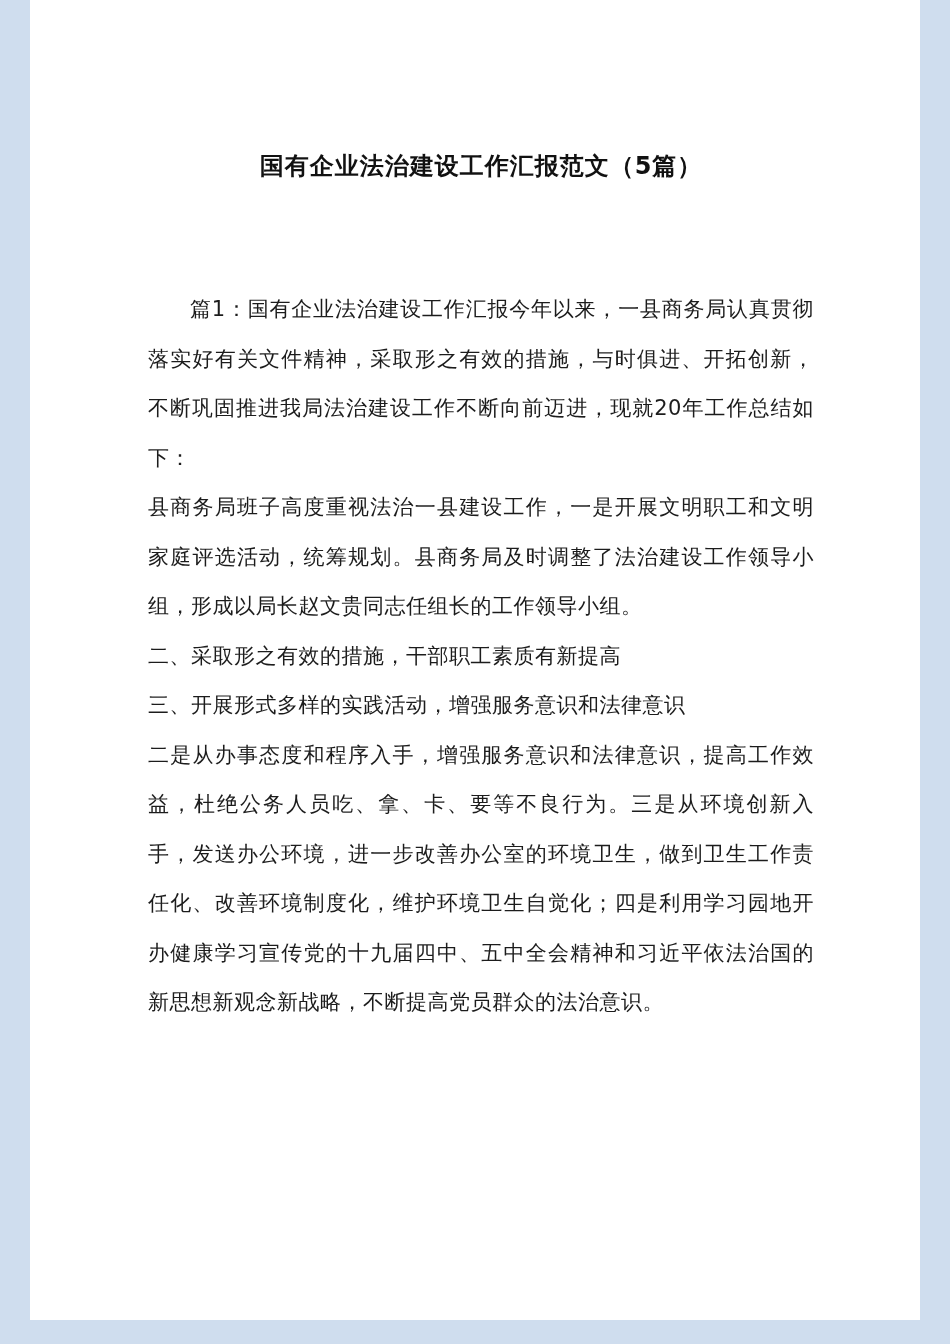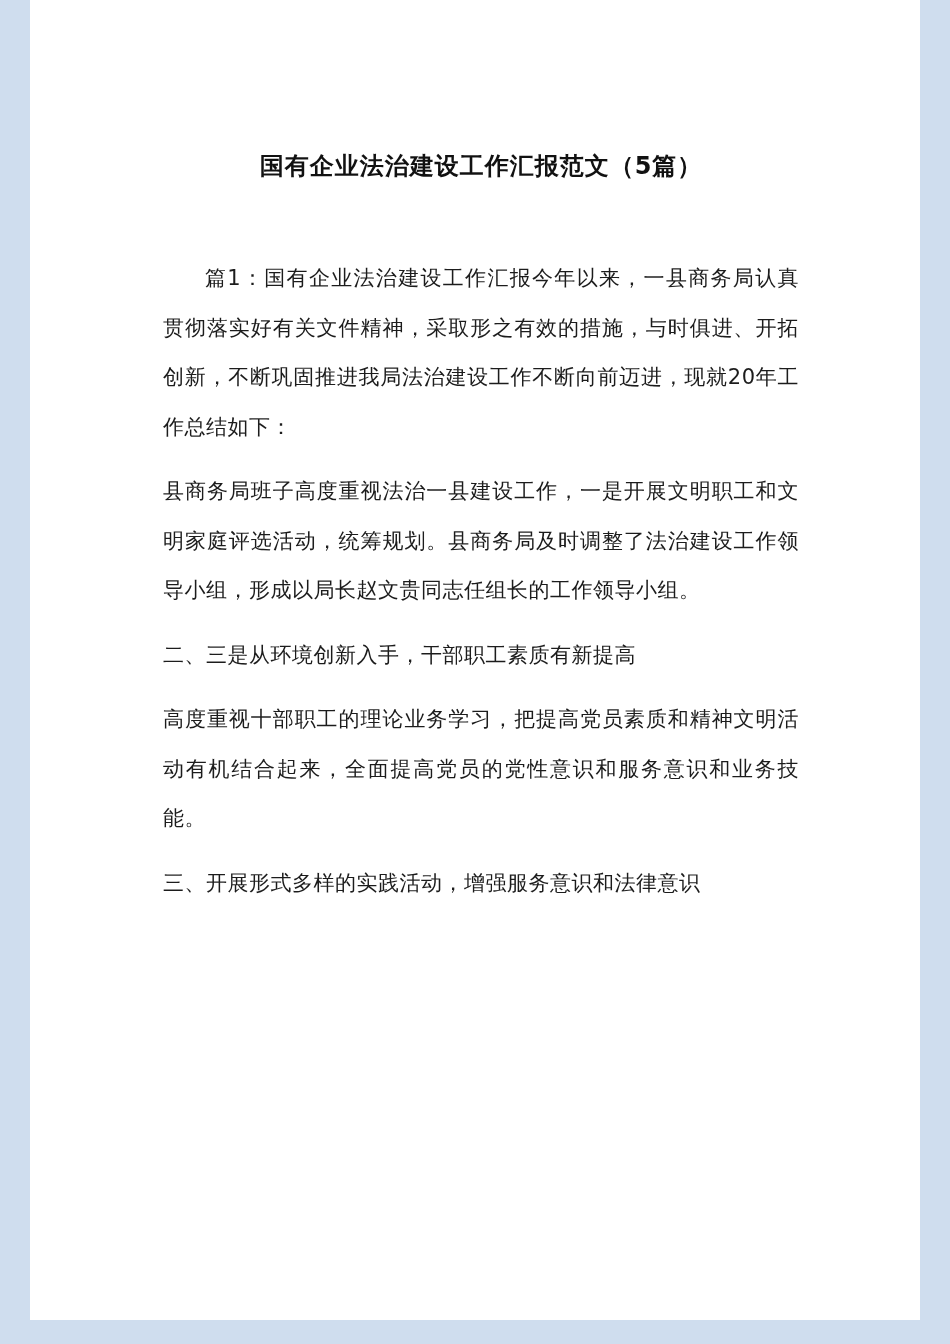--- a/index.html
+++ b/index.html
@@ -23,25 +23,25 @@
     background: #ffffff;
     box-sizing: border-box;
     padding: 150px 106px 0 118px;
     color: #1c1c1c;
   }
   .doc-title {
     font-size: 24px;
     font-weight: bold;
     text-align: center;
     letter-spacing: 1px;
-    margin: 0 0 72px 0;
+    margin: 0 0 103px 0;
     color: #111;
   }
   .doc-body p {
-    margin: 15px;
+    margin: 0;
     font-size: 21px;
     line-height: 49.5px;
     text-align: justify;
     text-align-last: left;
     letter-spacing: 0.5px;
     word-break: break-all;
     color: #1c1c1c;
   }
   .doc-body p.indent {
     text-indent: 2em;
@@ -61,17 +61,17 @@
 <div class="gutter-left"></div>
 <div class="gutter-right"></div>
 <div class="gutter-bottom"></div>
 
 <div class="page">
   <h1 class="doc-title">国有企业法治建设工作汇报范文（5篇）</h1>
   <div class="doc-body">
 
   <p class="indent">篇1：国有企业法治建设工作汇报今年以来，一县商务局认真贯彻落实好有关文件精神，采取形之有效的措施，与时俱进、开拓创新，不断巩固推进我局法治建设工作不断向前迈进，现就20年工作总结如下：</p>
       <p>县商务局班子高度重视法治一县建设工作，一是开展文明职工和文明家庭评选活动，统筹规划。县商务局及时调整了法治建设工作领导小组，形成以局长赵文贵同志任组长的工作领导小组。</p>
-      <p>二、三是从环境创新入手，干部职工素质有新提高</p>
-      <p>高度重视十部职工的理论业务学习，把提高党员素质和精神文明活动有机结合起来，全面提高党员的党性意识和服务意识和业务技能。</p>
+      <p>二、采取形之有效的措施，干部职工素质有新提高</p>
       <p>三、开展形式多样的实践活动，增强服务意识和法律意识</p>
+      <p>二是从办事态度和程序入手，增强服务意识和法律意识，提高工作效益，杜绝公务人员吃、拿、卡、要等不良行为。三是从环境创新入手，发送办公环境，进一步改善办公室的环境卫生，做到卫生工作责任化、改善环境制度化，维护环境卫生自觉化；四是利用学习园地开办健康学习宣传党的十九届四中、五中全会精神和习近平依法治国的新思想新观念新战略，不断提高党员群众的法治意识。</p>
     </div>
 </div>
 
 </body></html>

